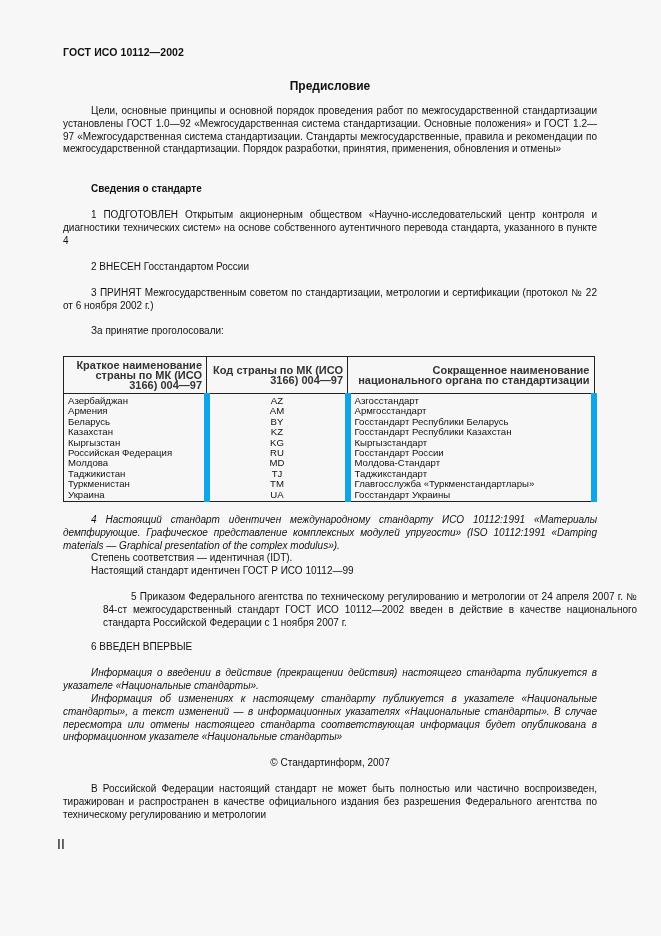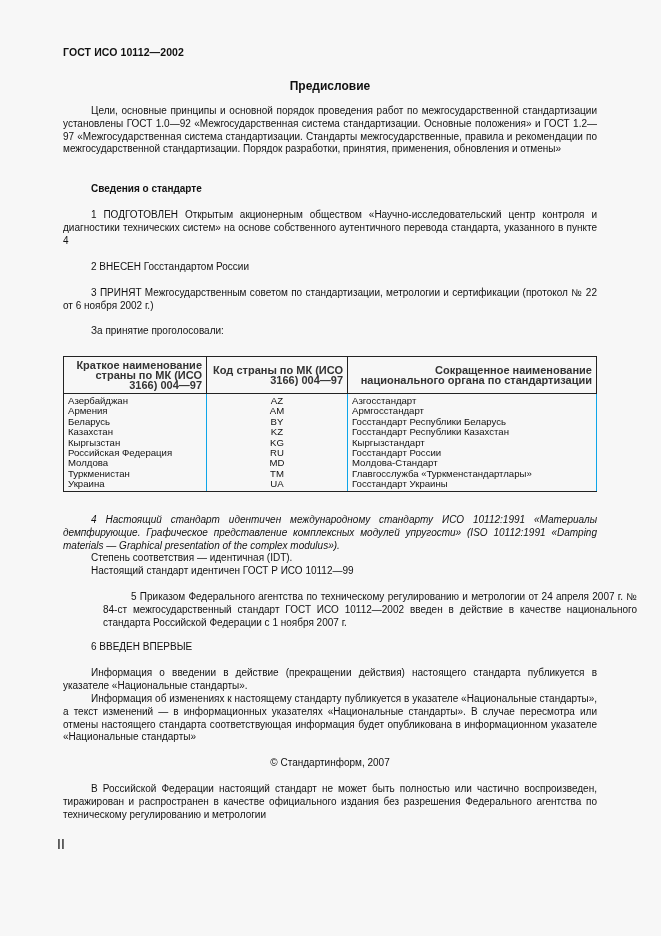--- a/index.html
+++ b/index.html
@@ -19,37 +19,37 @@
     .title {
       position: absolute; top: 79px; left: 0; width: 534px;
       text-align: center; font-size: 12px; font-weight: bold;
     }
     .para {
       position: absolute; left: 0; width: 534px;
       font-size: 10px; line-height: 12.8px;
       text-align: justify; text-indent: 28px;
       margin: 0;
     }
-    .para.italic { }
+    .para.italic { font-style: italic; }
     .subhead {
       position: absolute; left: 28px;
       font-size: 10px; font-weight: bold;
     }
     .right { text-align: center; text-indent: 0; }
     table.orgs {
       position: absolute; left: 0; top: 356px; width: 534px;
       border-collapse: collapse; font-size: 9.6px;
     }
     table.orgs th {
       font-weight: bold; font-size: 11px; color: #333;
       border: 1px solid #222; padding: 3px 4px; line-height: 10px;
       text-align: right; height: 20px;
     }
     table.orgs td {
-      border-left: 1px solid #222; border-right: 1px solid #0ea5e9;
+      border-left: 1px solid #222; border-right: 6px solid #0ea5e9;
       padding: 0 4px; line-height: 10.4px; height: 10.4px; margin-top: 32px;
     }
     table.orgs tbody tr:first-child td { padding-top: 2px; }
     table.orgs tbody tr:last-child td { border-bottom: 1px solid #222; padding-bottom: 1px; }
     table.orgs td.code { text-align: center; }
     .col1 { width: 134px; }
     .col2 { width: 132px; }
     .page-num {
       position: absolute; top: 836px; left: -6px; font-size: 14px;
     }
@@ -108,20 +108,25 @@
         <td>Российская Федерация</td>
         <td class="code">RU</td>
         <td>Госстандарт России</td>
       </tr>
       <tr>
         <td>Молдова</td>
         <td class="code">MD</td>
         <td>Молдова-Стандарт</td>
       </tr>
       <tr>
+        <td>Таджикистан</td>
+        <td class="code">TJ</td>
+        <td>Таджикстандарт</td>
+      </tr>
+      <tr>
         <td>Туркменистан</td>
         <td class="code">TM</td>
         <td>Главгосслужба «Туркменстандартлары»</td>
       </tr>
       <tr>
         <td>Украина</td>
         <td class="code">UA</td>
         <td>Госстандарт Украины</td>
       </tr>
     </tbody>

